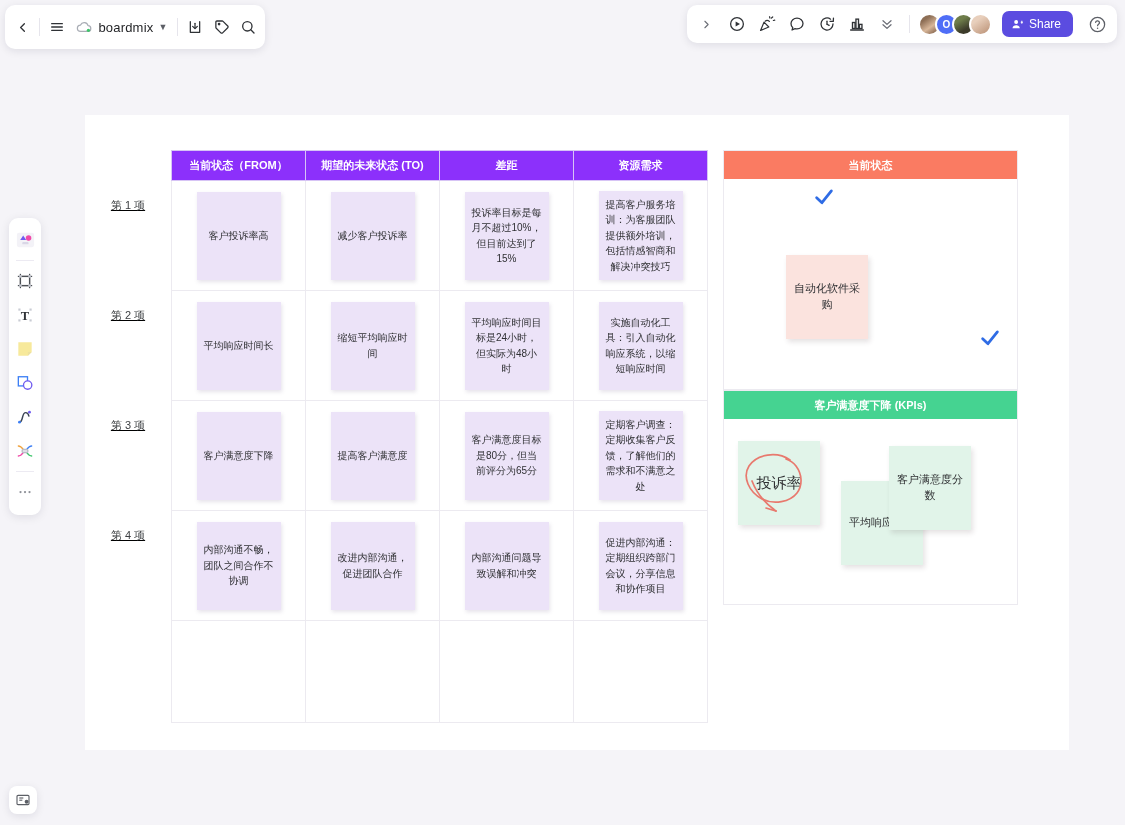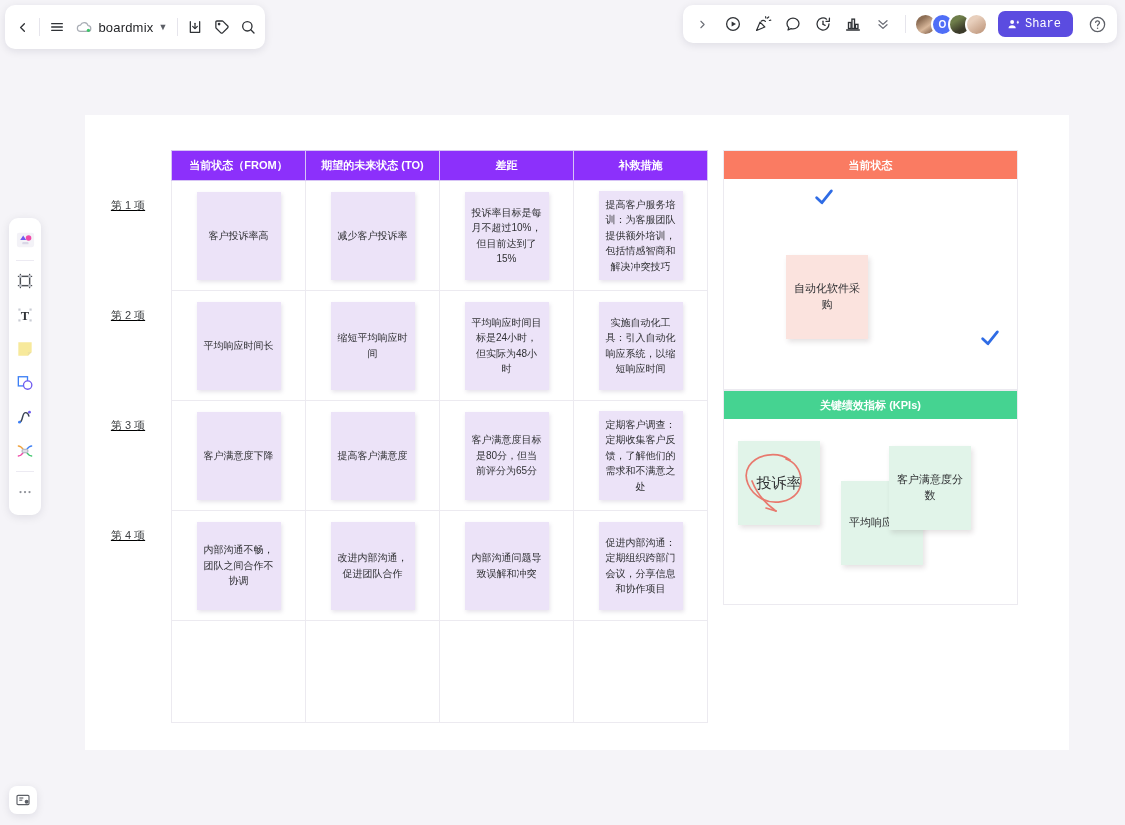--- a/index.html
+++ b/index.html
@@ -56,21 +56,21 @@
   .avatar:first-child { margin-left: 0; }
   .av1 { background: linear-gradient(145deg,#8d6e55 25%,#d8b79a 60%,#6b4a35); }
   .av2 { background: #4f6ef7; }
   .av3 { background: linear-gradient(150deg,#6e7d4a 30%,#3c3b2a 70%); }
   .av4 { background: linear-gradient(145deg,#e8cfbc 30%,#b98f73); }
   .share-btn {
     background: #5b4ce0; color: #fff; border: none;
     height: 26px; padding: 0 12px 0 9px; border-radius: 7px;
     font-size: 12px; cursor: pointer; margin-left: 8px;
     display: flex; align-items: center; gap: 5px;
-    font-family: Liberation Mono, monospace;
+    font-family: Liberation Sans, sans-serif;
   }
   .help-btn {
     width: 28px; height: 28px; border-radius: 50%;
     display: flex; align-items: center; justify-content: center;
     cursor: pointer; margin-left: 8px; color: #5c5f66;
   }
 
   
   .rail {
     position: absolute; left: 9px; top: 218px;
@@ -376,21 +376,21 @@
       <div class="row-label" style="height:102px"></div>
     </div>
 
     <div class="matrix">
       <table class="mx">
         <thead>
           <tr>
             <th>当前状态（FROM）</th>
             <th>期望的未来状态 (TO)</th>
             <th>差距</th>
-            <th>补救措施</th>
+            <th>资源需求</th>
           </tr>
         </thead>
         <tbody>
           <tr>
             <td><span class="note-p">客户投诉率高</span></td>
             <td><span class="note-p">减少客户投诉率</span></td>
             <td><span class="note-p">投诉率目标是每月不超过10%，但目前达到了15%</span></td>
             <td><span class="note-p">提高客户服务培训：为客服团队提供额外培训，包括情感智商和解决冲突技巧</span></td>
           </tr>
           <tr>
@@ -432,21 +432,21 @@
         </div>
         <div class="check" style="left:256px;top:150px">
           <svg width="20" height="18" viewBox="0 0 24 22" fill="none" stroke="#2f6ce5" stroke-width="3.4" stroke-linecap="round" stroke-linejoin="round">
               <polyline points="3 12 9.5 18 21 3.5"></polyline>
             </svg>
         </div>
       </div>
     </div>
 
     <div class="panel" id="panel-kpi">
-      <div class="panel-head">关键绩效指标 (KPIs)</div>
+      <div class="panel-head">客户满意度下降 (KPIs)</div>
       <div class="panel-body">
         <div class="sticky green" style="left:14px;top:22px;width:82px;height:84px;font-size:15px">投诉率</div>
         <div class="scribble" style="left:8px;top:18px">
           <svg width="96" height="92" viewBox="0 0 96 92" fill="none" stroke="#e8796e" stroke-width="1.7" stroke-linecap="round">
             <path d="M58 23c-13-9-33-6-41 6-7 11 0 26 13 33 12 6 28 3 35-6 6-8 5-19-1-27-3-4-7-6-10-7"></path>
             <path d="M20 44c5 13 14 23 24 30"></path>
             <path d="M44 74c-4-1-7-2-10-3"></path>
           </svg>
         </div>
         <div class="sticky green" style="left:117px;top:62px;width:82px;height:84px;font-size:11px">平均响应时间</div>

